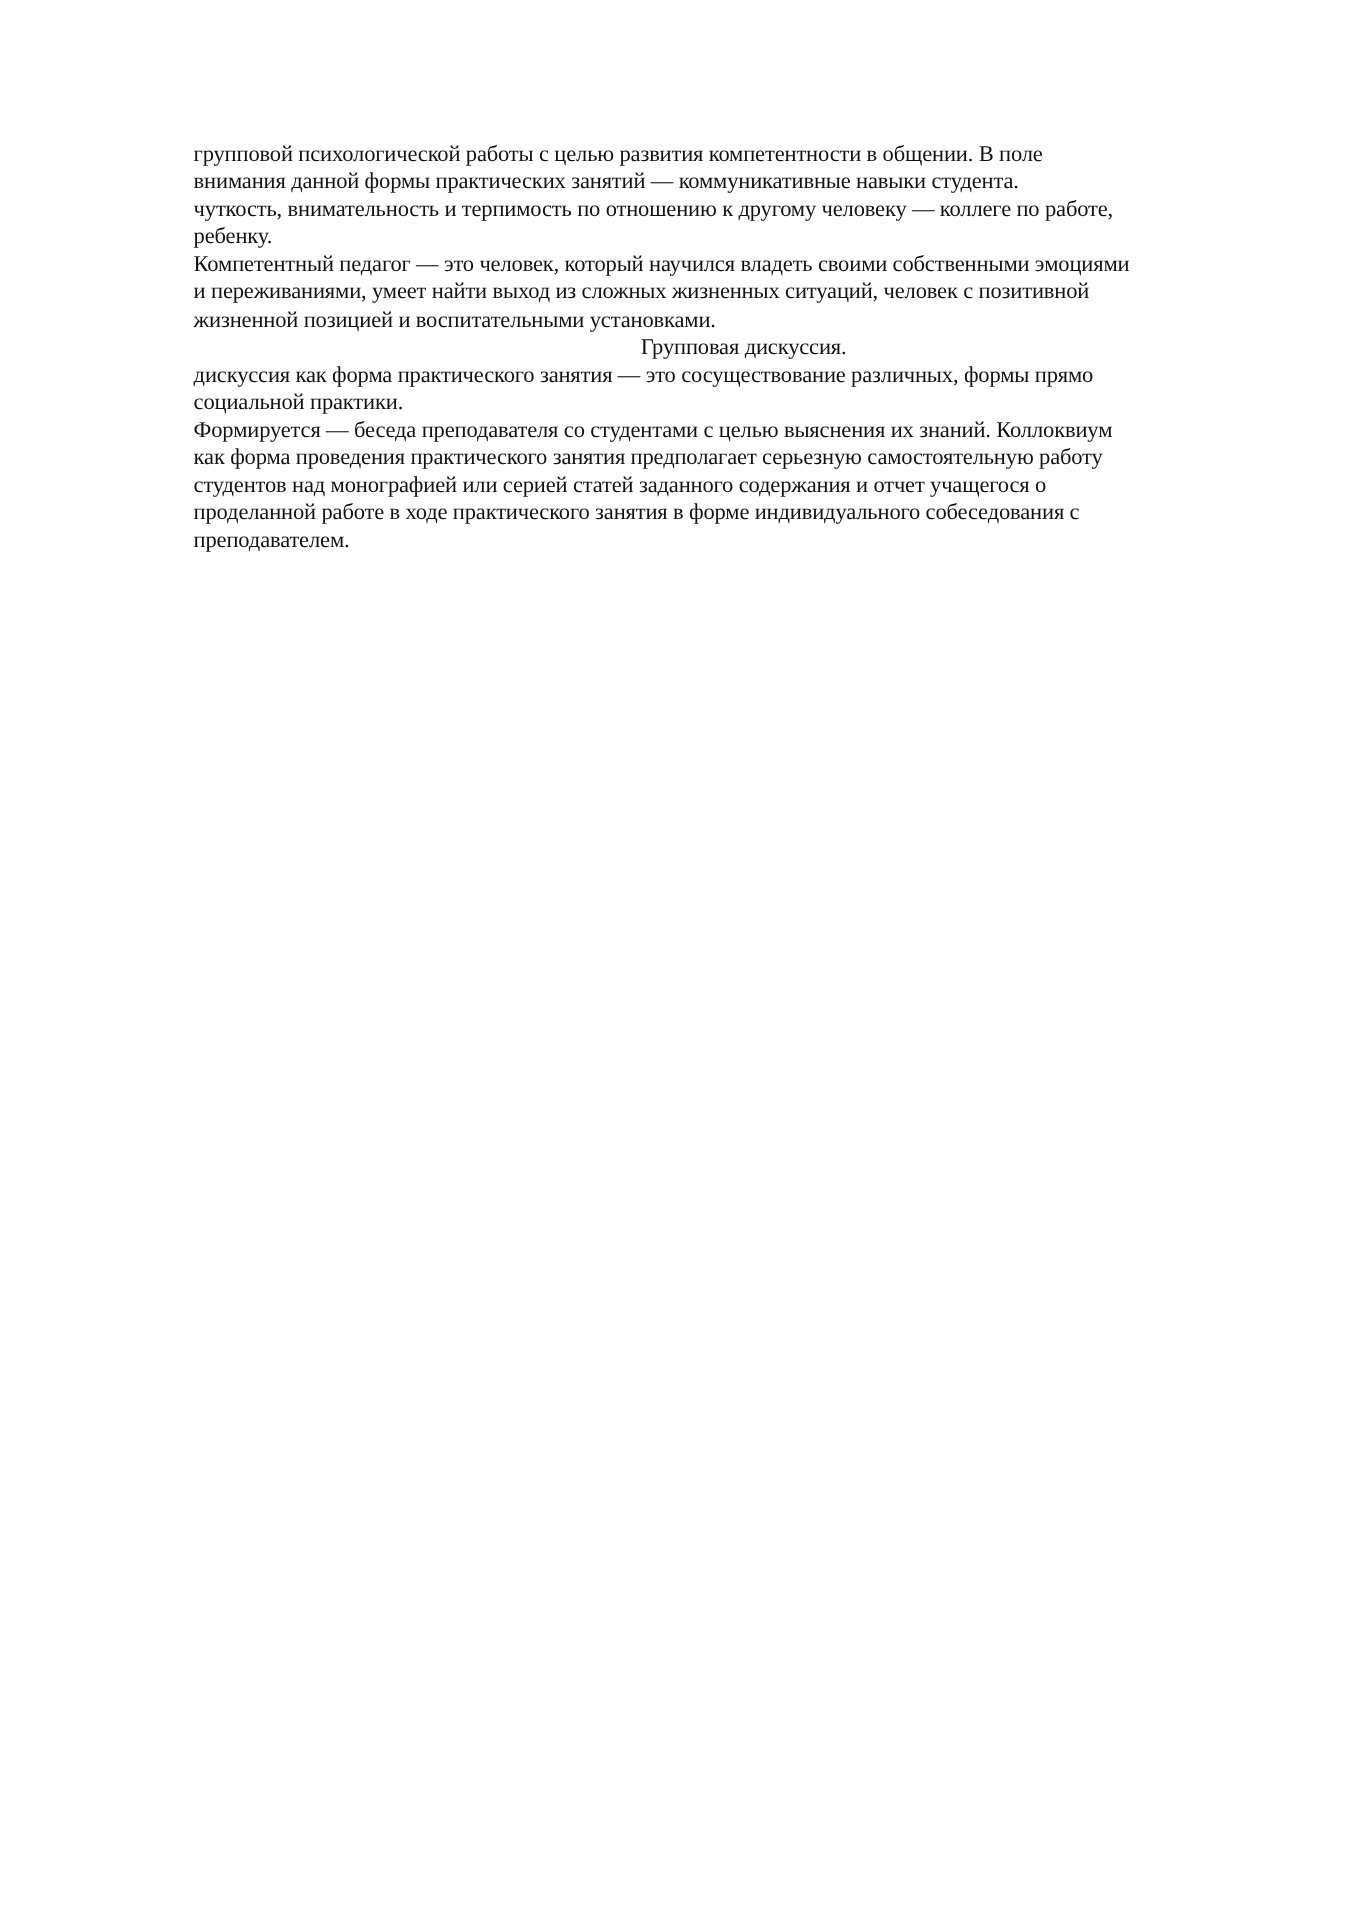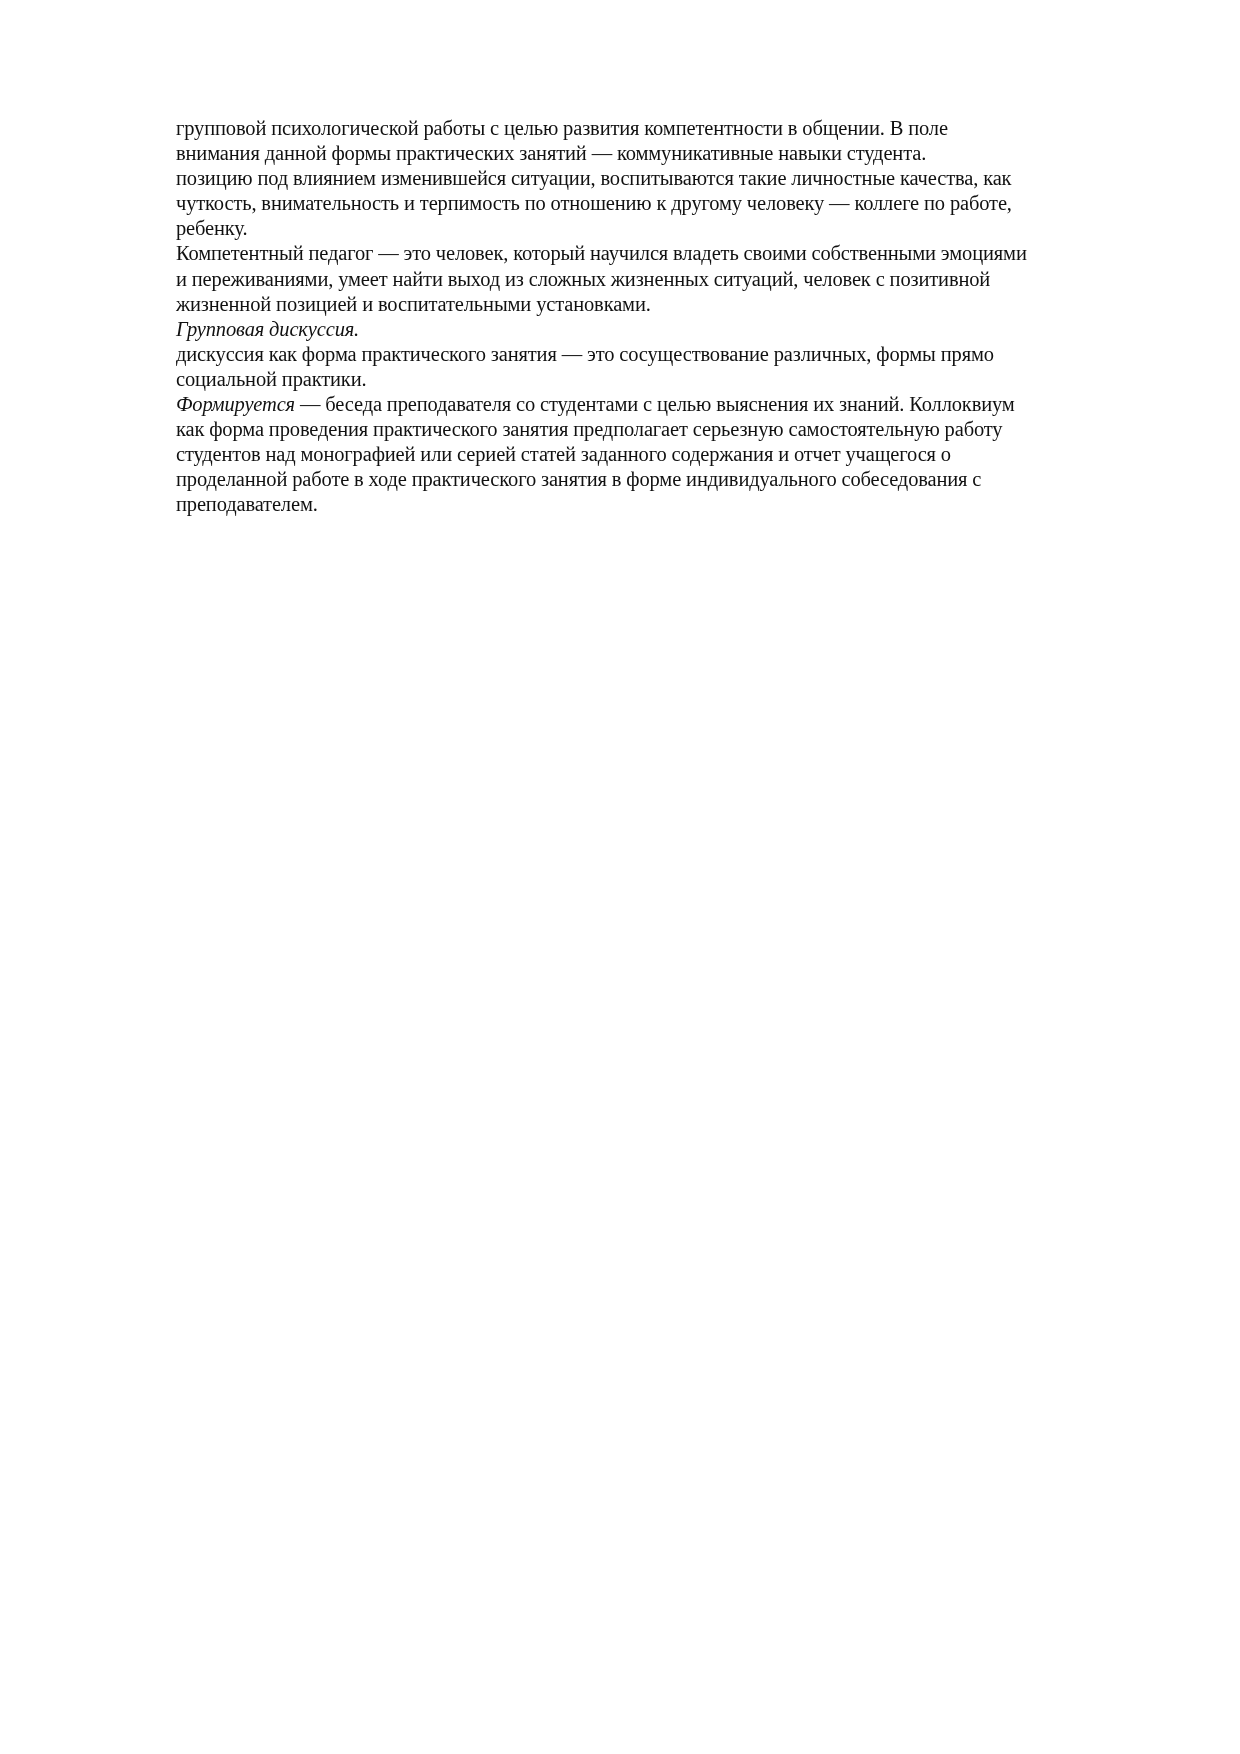--- a/index.html
+++ b/index.html
@@ -8,54 +8,53 @@
       background: #ffffff;
     }
     body {
       width: 1240px;
       height: 1754px;
       position: relative;
       overflow: hidden;
     }
     .page {
       position: absolute;
-      left: 0; top: 0;
+      left: 0; top: 12px;
       width: 1240px;
       height: 1492px;
       background: #ffffff;
     }
     .text-block {
       position: absolute;
       left: 176px;
       top: 116px;
       width: 1000px;
       font-family: "Liberation Serif", "DejaVu Serif", serif;
       font-size: 20.5px;
       line-height: 25.1px;
       color: #111111;
       letter-spacing: -0.15px;
     }
     .line {
       display: block;
       white-space: nowrap;
     }
     .italic {
-      font-style: italic;
+      text-align: center;
     }
   </style>
 </head>
 <body>
 
 <div class="page">
   <div class="text-block">
 
     <div>
       <span class="line">групповой психологической работы с целью развития компетентности в общении. В поле</span>
       <span class="line">внимания данной формы практических занятий — коммуникативные навыки студента.</span>
-      <span class="line">позицию под влиянием изменившейся ситуации, воспитываются такие личностные качества, как</span>
       <span class="line">чуткость, внимательность и терпимость по отношению к другому человеку — коллеге по работе,</span>
       <span class="line">ребенку.</span>
     </div>
 
     <div>
       <span class="line">Компетентный педагог — это человек, который научился владеть своими собственными эмоциями</span>
       <span class="line">и переживаниями, умеет найти выход из сложных жизненных ситуаций, человек с позитивной</span>
       <span class="line">жизненной позицией и воспитательными установками.</span>
     </div>
 

